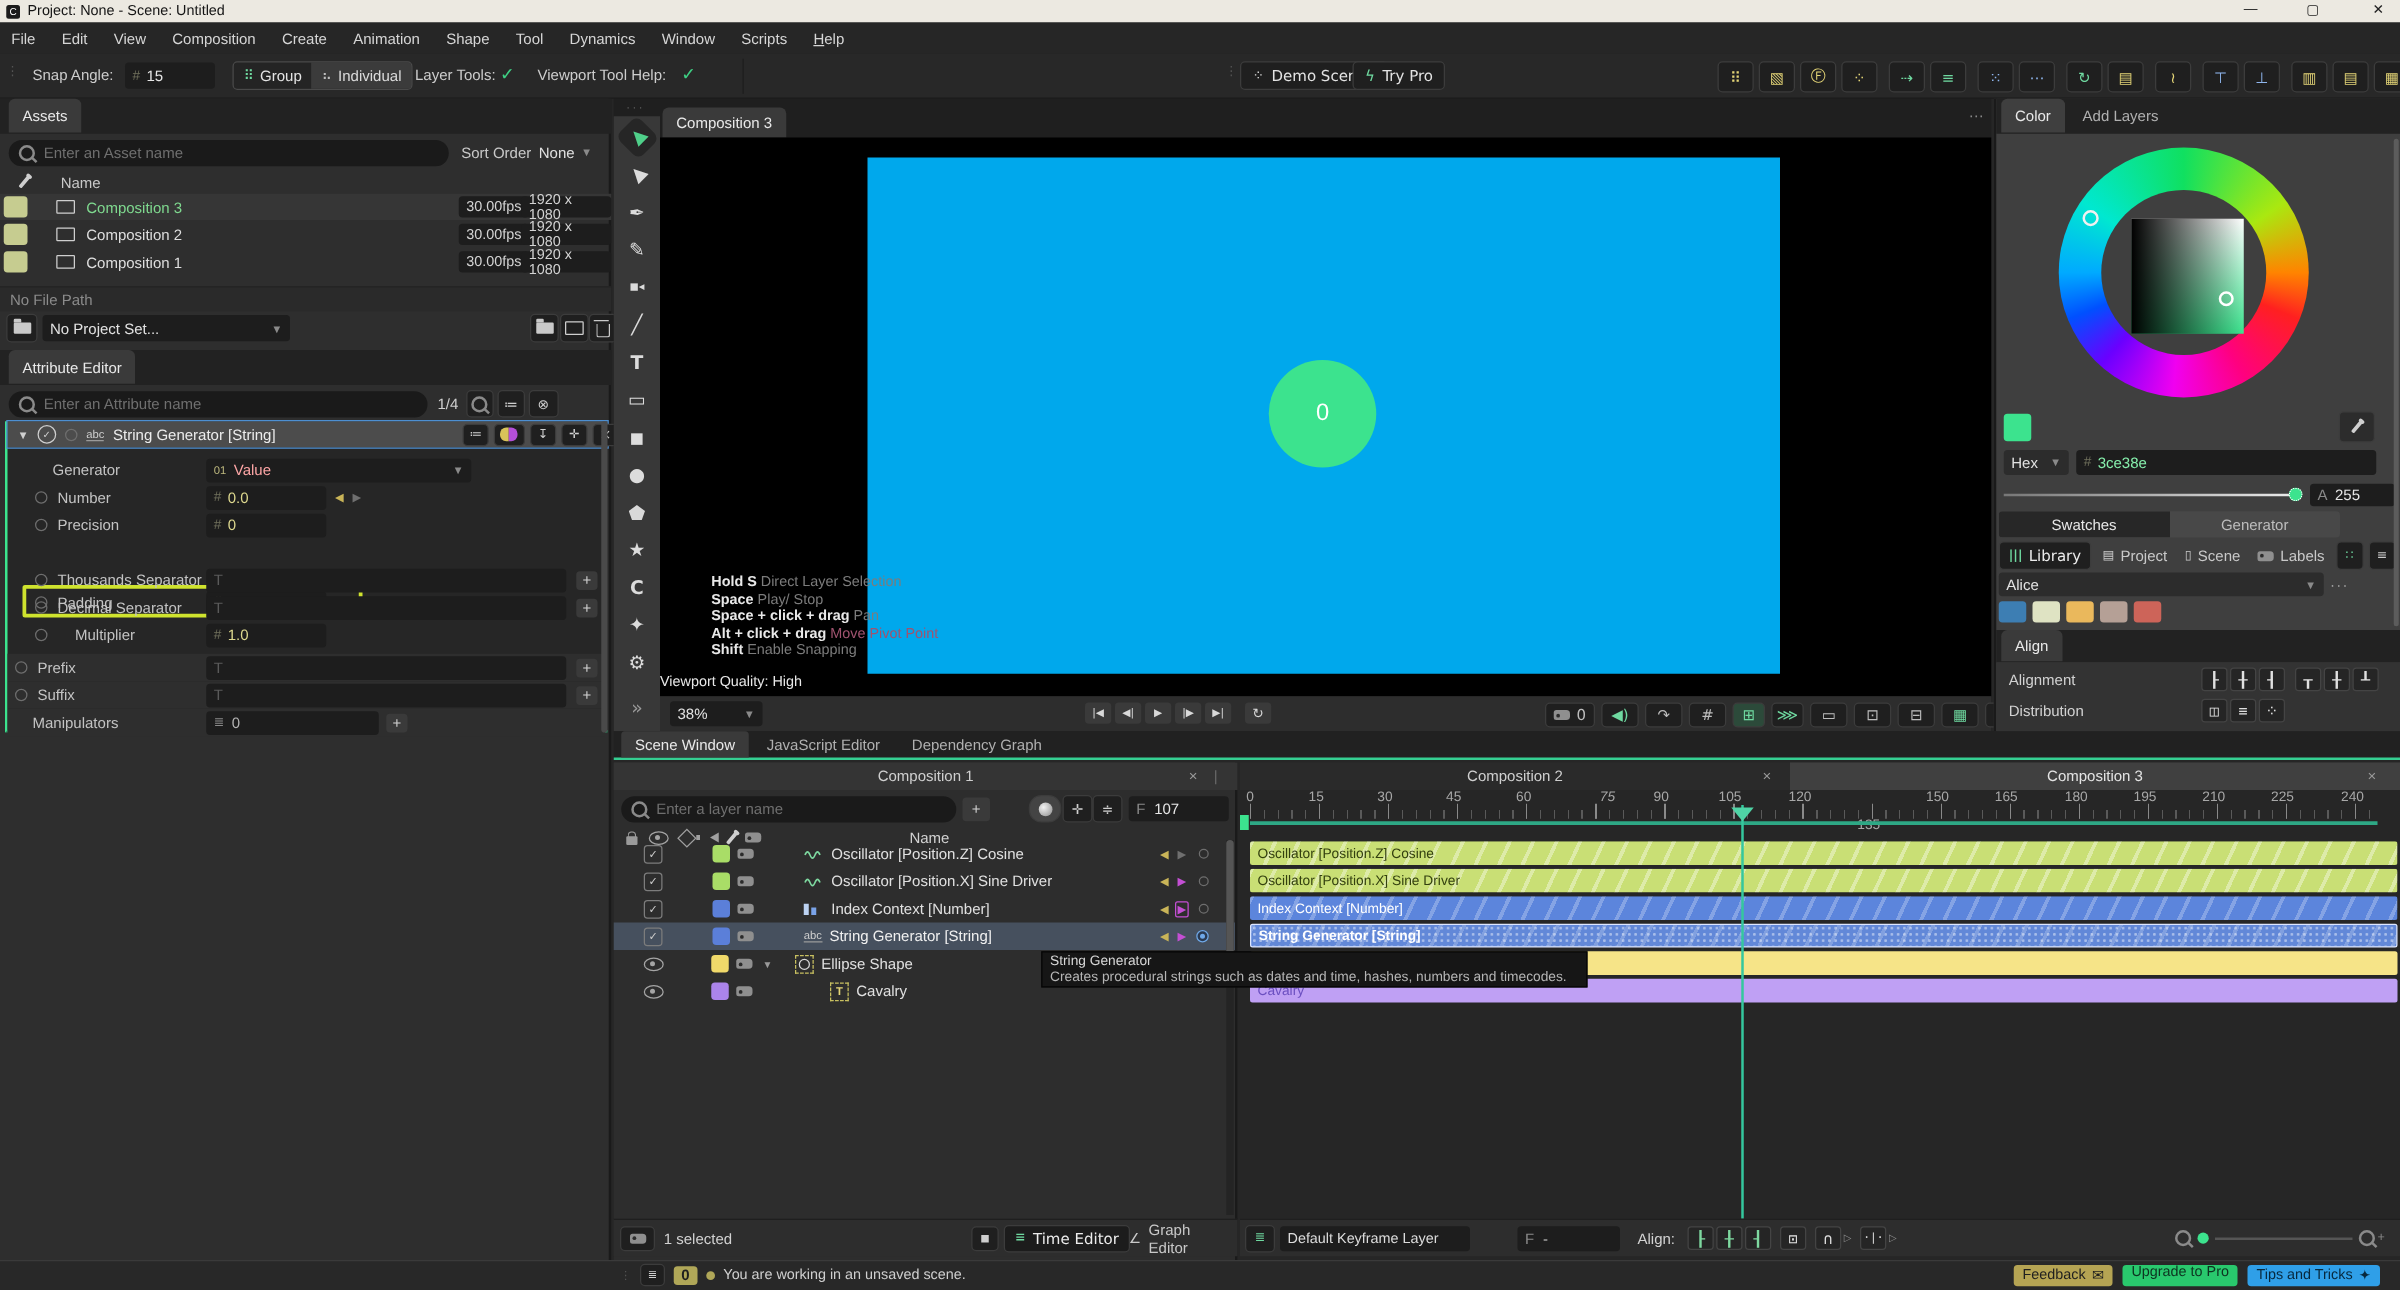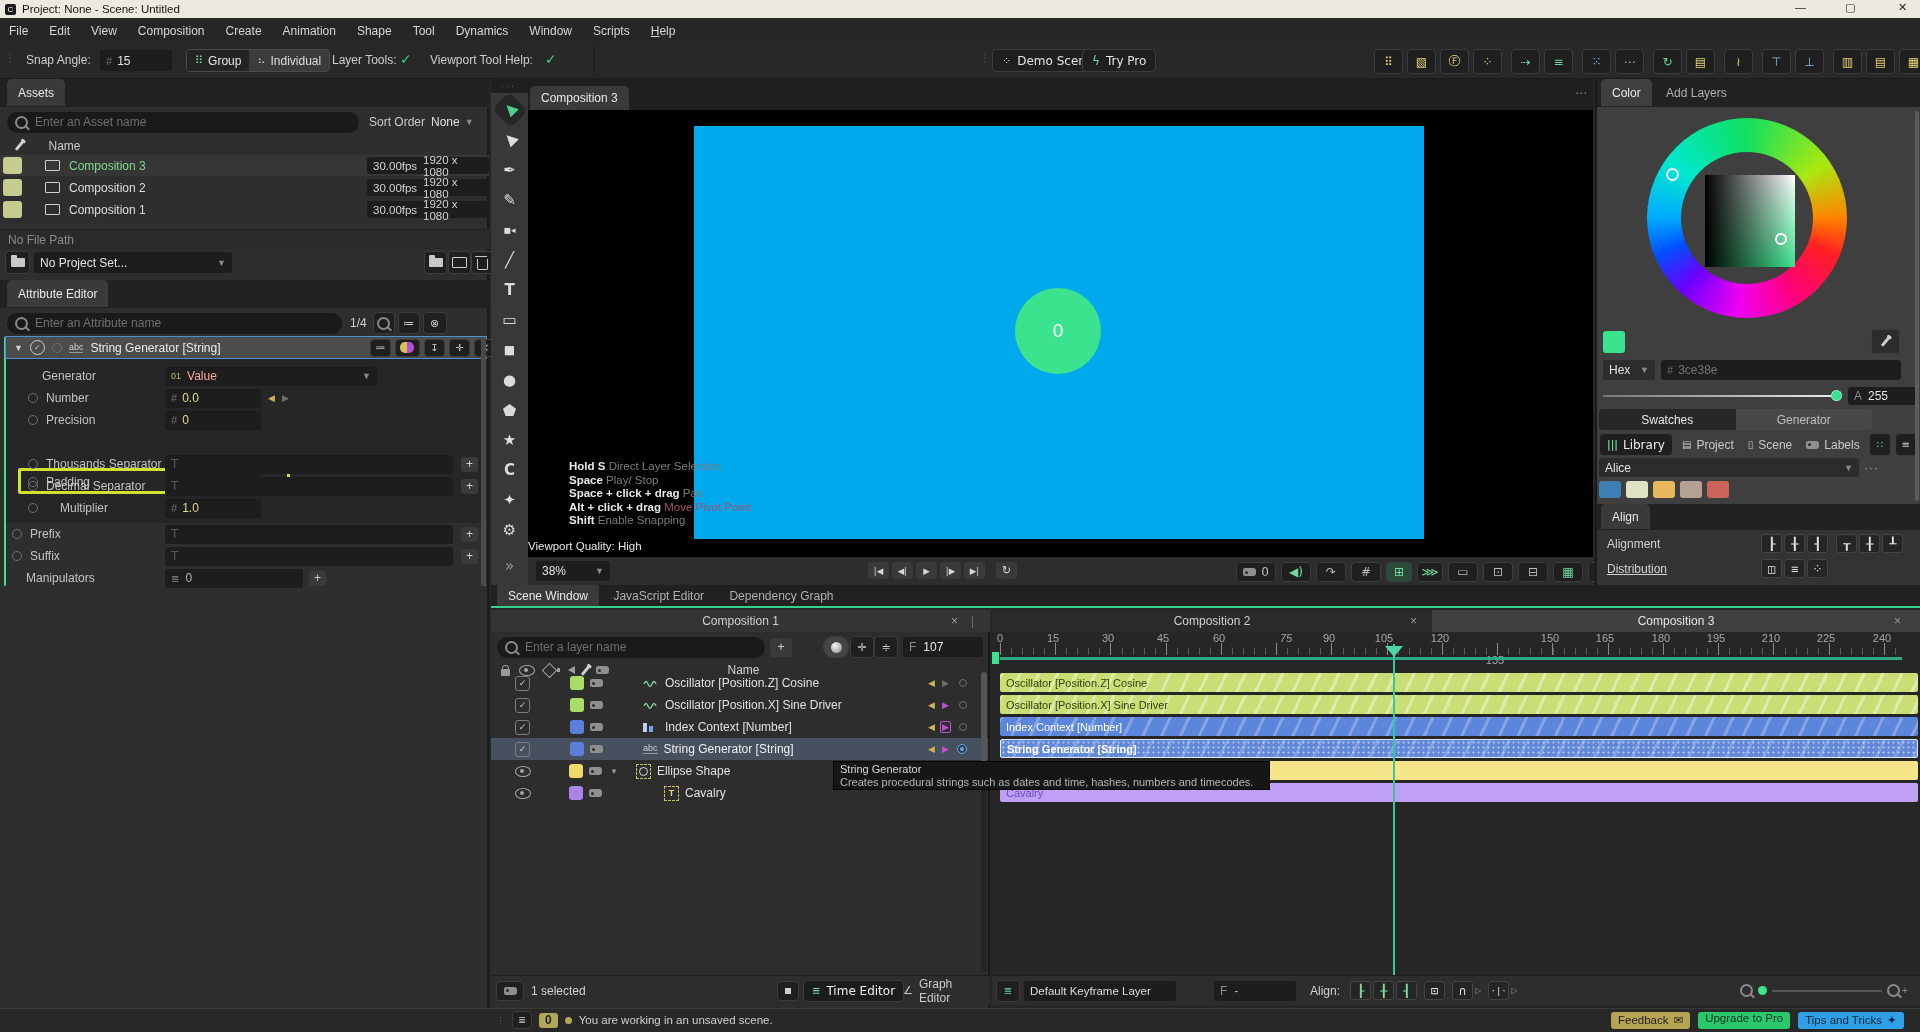--- a/index.html
+++ b/index.html
@@ -450,21 +450,21 @@
     <span class="abs icobtn" style="left:274px;top:250px;width:29px;height:25px;background:#2c2c2c;">
         <span class="dropperi"></span>
       </span>
     <div class="abs flex" style="left:6px;top:281px;gap:6px;">
       <div class="well" style="width:52px;height:20px;background:#2c2c2c;justify-content:space-between;">
         <span style="color:#e2e2e2;">Hex</span>
         <span style="color:#8a8a8a;font-size:9px;">▼</span>
       </div>
       <div class="well" style="width:240px;height:20px;">
         <span class="hash">#</span>
-        <span style="color:#737373;">3ce38e</span>
+        <span style="color:#86efac;">3ce38e</span>
       </div>
     </div>
     <div class="abs" style="left:6px;top:308px;width:313px;height:18px;">
       <span class="abs" style="left:0;top:8px;width:238px;height:2px;background:linear-gradient(to right,#777,#eee);"></span>
       <span class="abs" style="left:228px;top:3px;width:11px;height:11px;border-radius:50%;background:#3ce38e;border:1.5px dotted #fff;"></span>
       <span class="abs well" style="left:245px;top:0;width:68px;height:18px;gap:6px;">
         <span style="color:#8a8a8a;">A</span>
         <span style="color:#e6e6e6;">255</span>
       </span>
     </div>
@@ -523,21 +523,21 @@
     <div class="abs" style="left:0;top:451px;width:325px;height:55px;background:#333;">
       <span class="abs" style="left:10px;top:7px;color:#d2d2d2;">Alignment</span>
       <span class="abs flex" style="left:162px;top:4px;">
         <span class="alnbtn">┠</span>
         <span class="alnbtn">╂</span>
         <span class="alnbtn">┨</span>
         <span class="alnbtn" style="margin-left:8px;">┰</span>
         <span class="alnbtn">╂</span>
         <span class="alnbtn">┸</span>
       </span>
-      <span class="abs" style="left:10px;top:32px;color:#d2d2d2;text-decoration:underline;">Distribution</span>
+      <span class="abs" style="left:10px;top:32px;color:#d2d2d2;">Distribution</span>
       <span class="abs flex" style="left:162px;top:29px;">
         <span class="alnbtn">◫</span>
         <span class="alnbtn">≡</span>
         <span class="alnbtn">⁘</span>
       </span>
     </div>
   </div>
 
   <div class="abs" style="left:491px;top:585px;width:1429px;height:23px;background:#212121;border-bottom:2px solid #35cf92;">
     <span class="tab active" style="height:21px;margin-left:6px;border-radius:3px 3px 0 0;">

